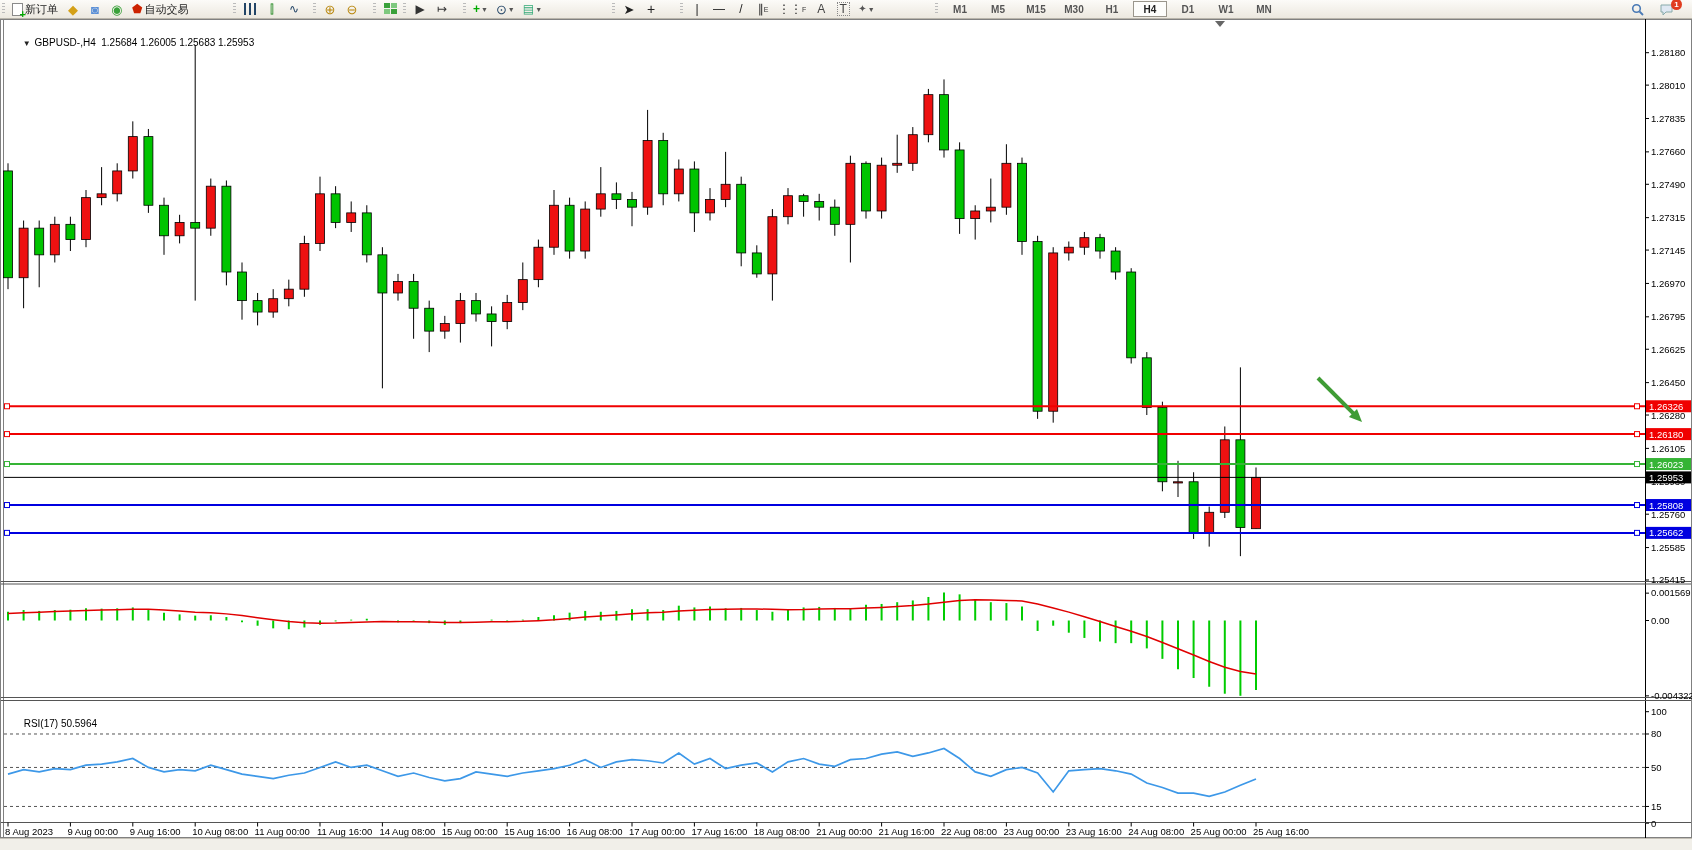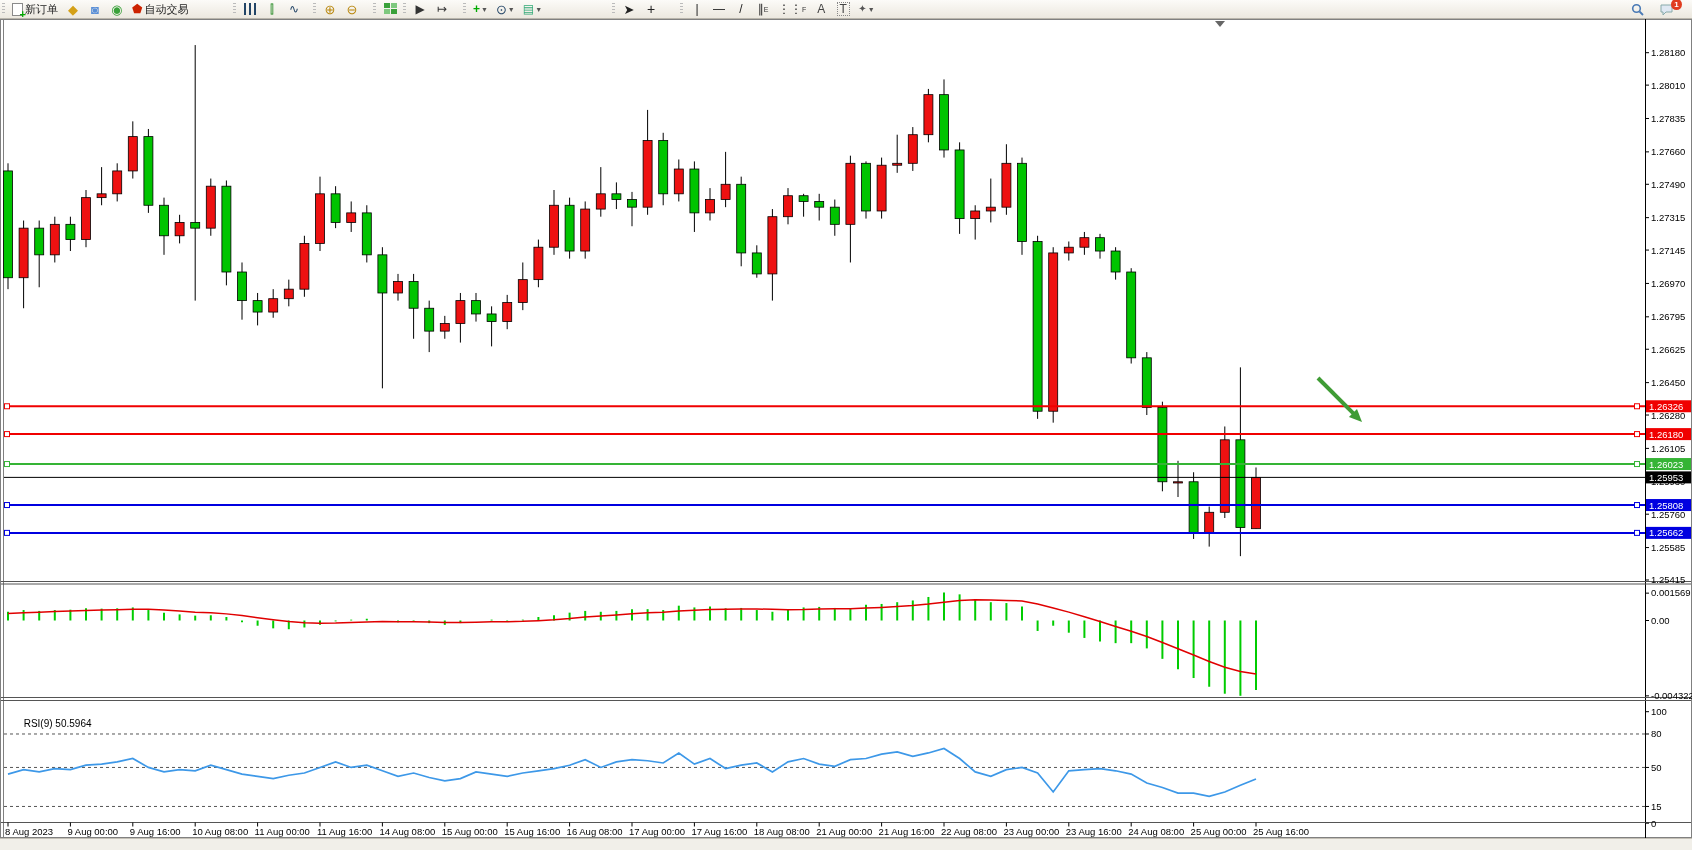--- a/index.html
+++ b/index.html
@@ -161,20 +161,31 @@
         </div>
       <div class="tbtn">
           <span class="glyph" style="color:#444;border:1px dotted #888;padding:0 2px">T</span>
         </div>
       <div class="tbtn">
           <span class="glyph" style="color:#555;font-size:10px">✦</span>
           <span class="caret">▼</span>
         </div>
     </div>
 
+    <div class="tgroup" style="left:935px" id="tf-group">
+        <div class="tf">M1</div>
+        <div class="tf">M5</div>
+        <div class="tf">M15</div>
+        <div class="tf">M30</div>
+        <div class="tf">H1</div>
+        <div class="tf active">H4</div>
+        <div class="tf">D1</div>
+        <div class="tf">W1</div>
+        <div class="tf">MN</div>
+      </div>
 
     <div class="tbtn" style="position:absolute;right:44px;top:1px">
       <svg width="13" height="13" viewBox="0 0 13 13">
         <circle cx="5.5" cy="5.5" r="3.8" fill="none" stroke="#4a7ab5" stroke-width="1.6"></circle>
         <line x1="8.5" y1="8.5" x2="12" y2="12" stroke="#4a7ab5" stroke-width="1.8"></line>
       </svg>
     </div>
     <div class="tbtn" style="position:absolute;right:14px;top:1px">
       <svg width="14" height="13" viewBox="0 0 14 13">
         <path d="M1 2 h11 v7 h-6 l-3 3 v-3 h-2 z" fill="#dfe8f2" stroke="#8aa"></path>
@@ -559,20 +570,23 @@
         <line x1="1068.8" y1="803.5" x2="1068.8" y2="807.5" stroke="#000"></line>
         <text x="1065.8" y="816" font-size="9.5" font-family="Liberation Sans, sans-serif" fill="#000" dn="time-label">23 Aug 16:00</text>
         <line x1="1131.2" y1="803.5" x2="1131.2" y2="807.5" stroke="#000"></line>
         <text x="1128.2" y="816" font-size="9.5" font-family="Liberation Sans, sans-serif" fill="#000" dn="time-label">24 Aug 08:00</text>
         <line x1="1193.6" y1="803.5" x2="1193.6" y2="807.5" stroke="#000"></line>
         <text x="1190.6" y="816" font-size="9.5" font-family="Liberation Sans, sans-serif" fill="#000" dn="time-label">25 Aug 00:00</text>
         <line x1="1256" y1="803.5" x2="1256" y2="807.5" stroke="#000"></line>
         <text x="1253" y="816" font-size="9.5" font-family="Liberation Sans, sans-serif" fill="#000" dn="time-label">25 Aug 16:00</text>
       </svg>
 
+    <div class="paneltitle" id="maintitle">
+      <span class="tri">▼</span><span>GBPUSD-,H4</span>&nbsp;&nbsp;<span>1.25684 1.26005 1.25683 1.25953</span>
+    </div>
 
     <div class="paneltitle" id="rsititle">
-      <span>RSI(9)</span> <span>50.5964</span>
+      <span>RSI(17)</span> <span>50.5964</span>
     </div>
 
     <div id="bottomstrip"></div>
   </div>
 </div>
 
 </body></html>

